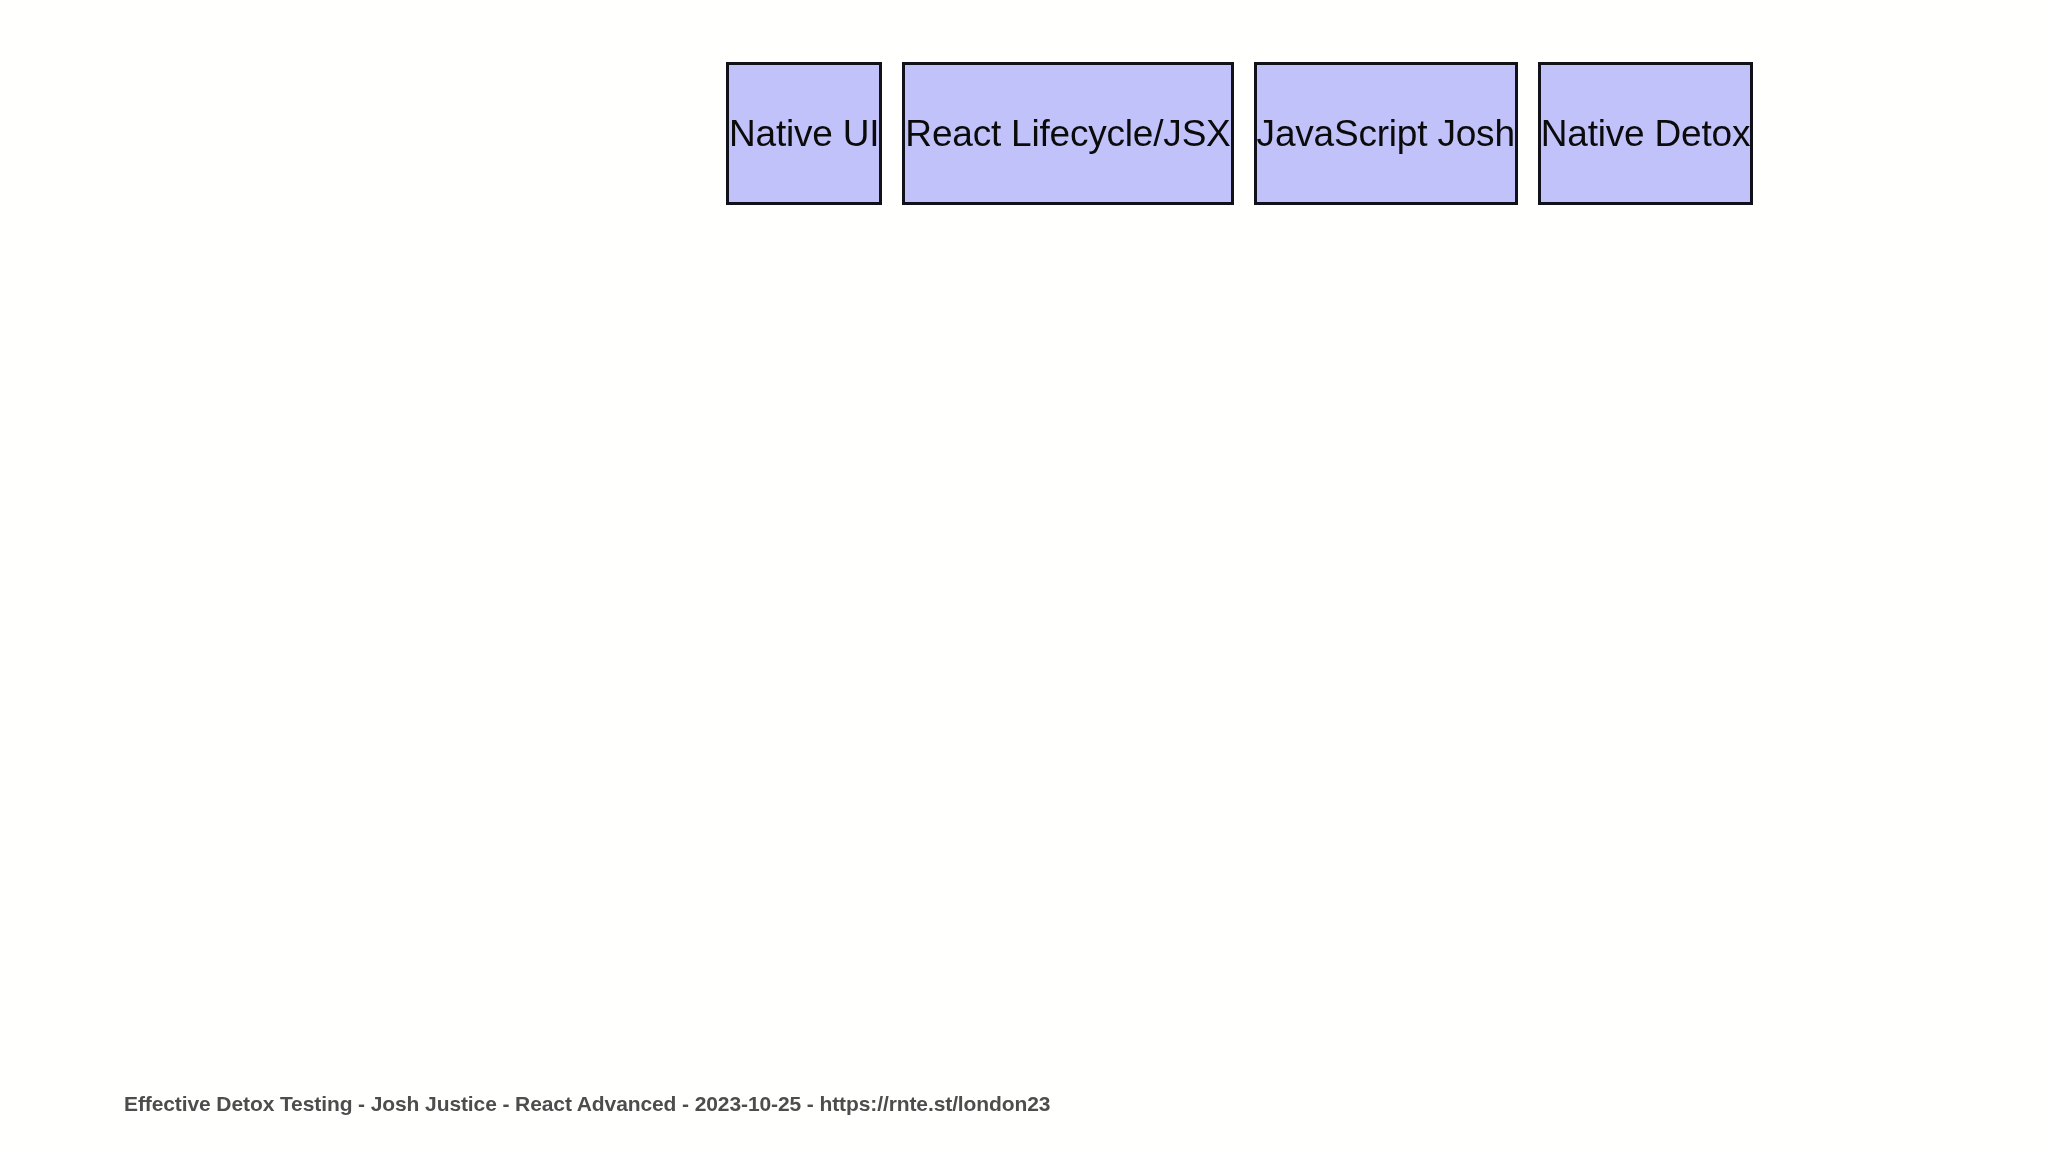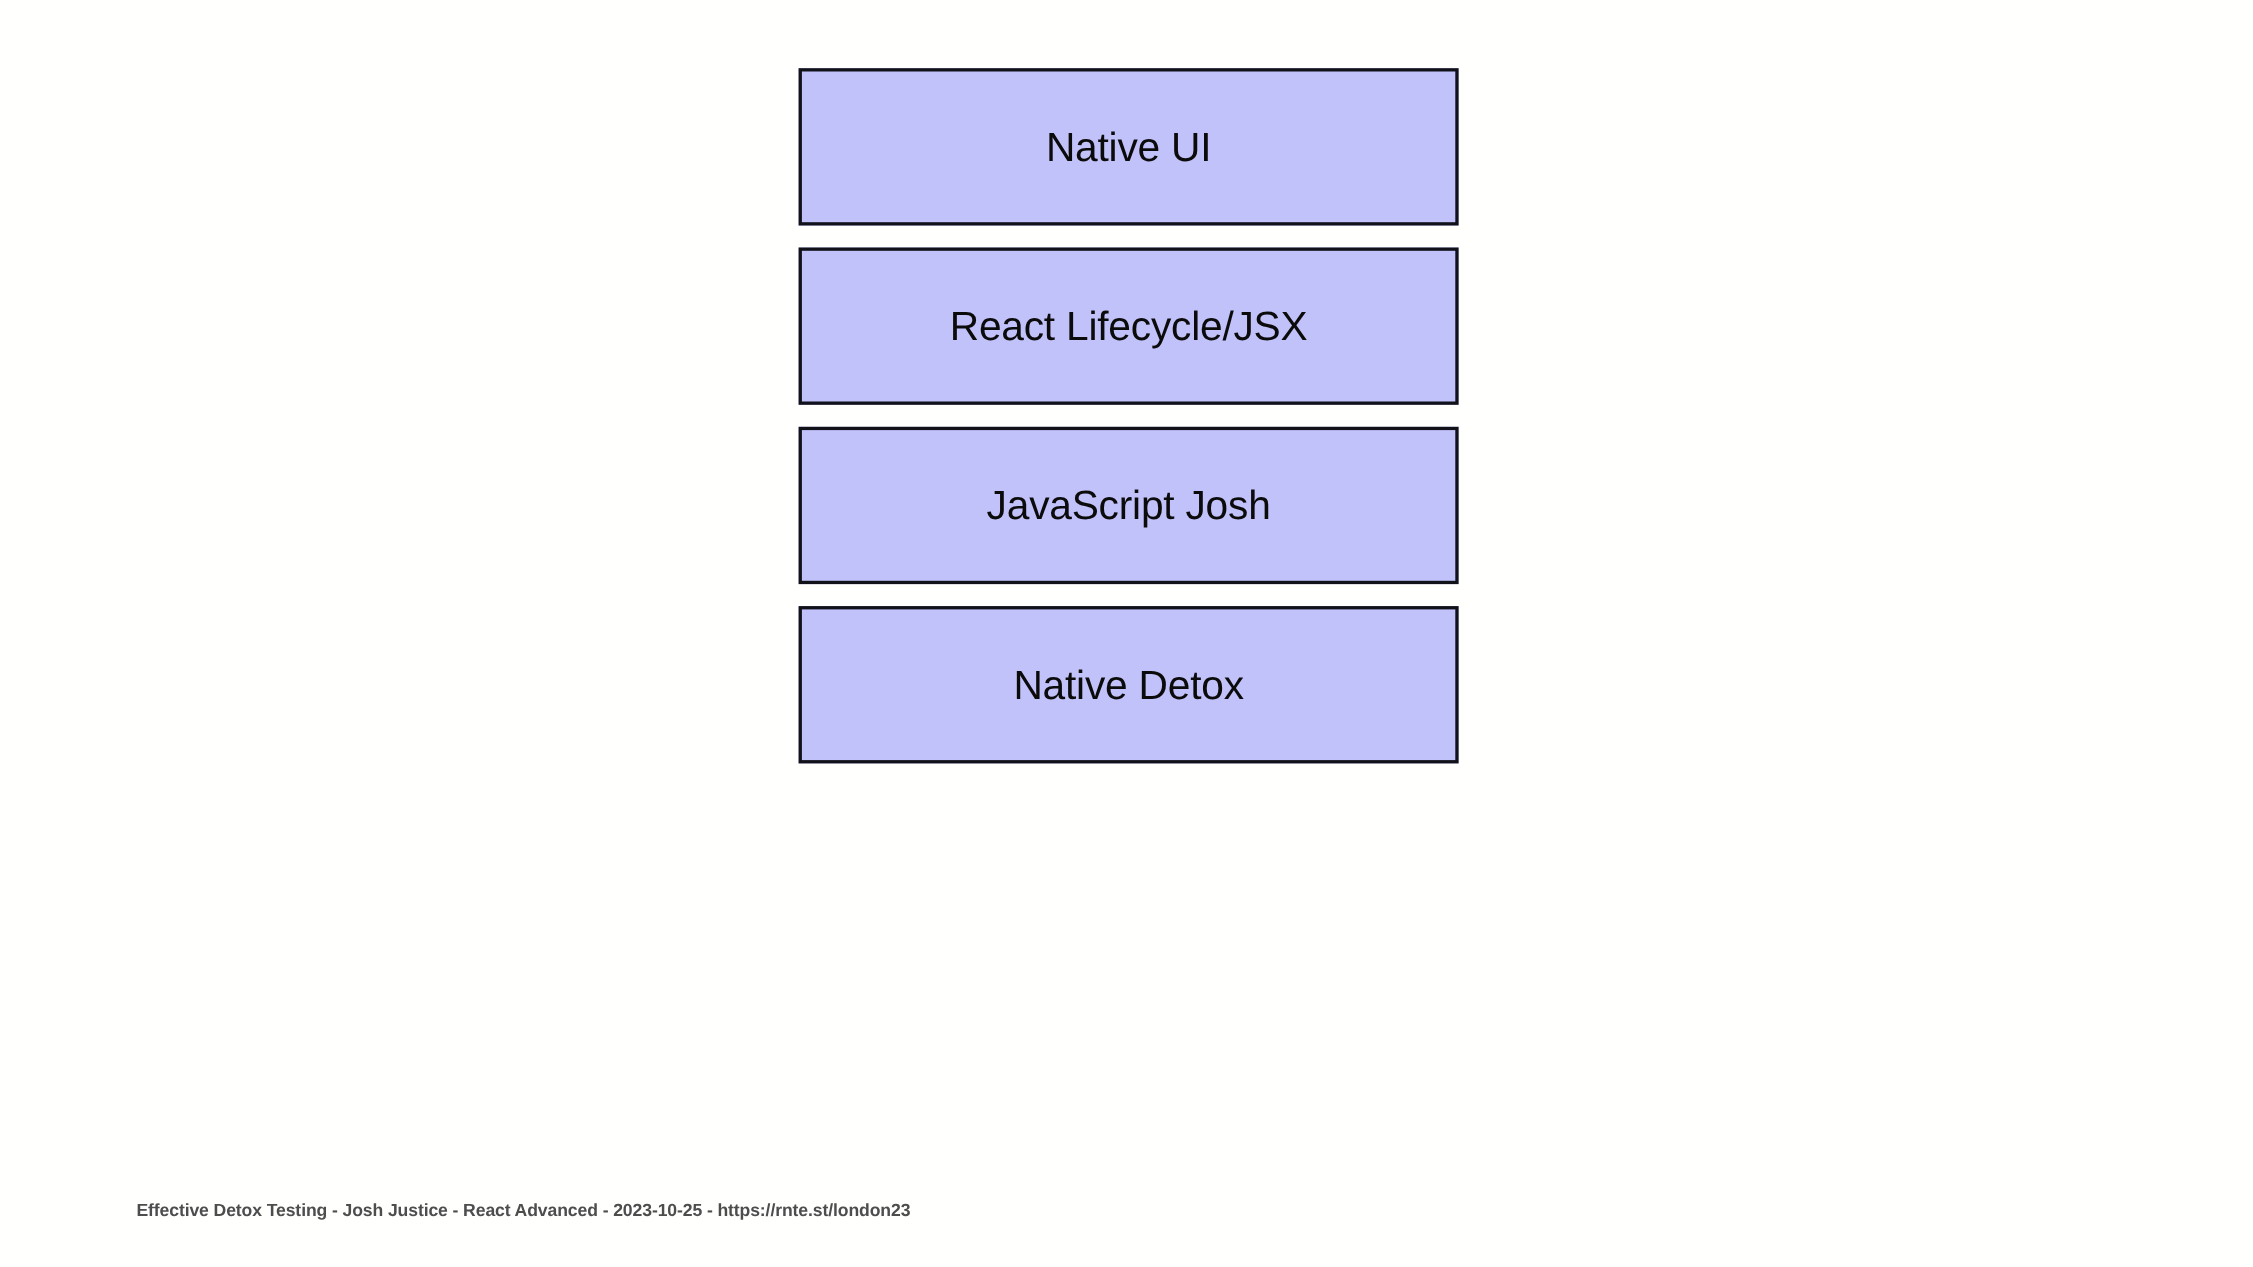--- a/index.html
+++ b/index.html
@@ -25,21 +25,21 @@
     background: #fffffe;
   }
 
   
   #layer-stack {
     position: absolute;
     left: 726px;
     top: 62px;
     width: 600px;
     display: flex;
-    flex-direction: column;
+    flex-direction: row;
     gap: 20px;
   }
 
   .layer-box {
     box-sizing: border-box;
     width: 600px;
     height: 143px;
     background: #c2c2fb;
     border: 3px solid #11111a;
     display: flex;
@@ -62,21 +62,21 @@
   
   #footer {
     position: absolute;
     left: 124px;
     top: 1092px;
     width: 1700px;
   }
 
   #footer-text {
     font-family: "Liberation Sans", sans-serif;
-    font-size: 16px;
+    font-size: 21px;
     font-weight: 700;
     color: #4d4d4d;
     letter-spacing: -0.1px;
     white-space: nowrap;
   }
 </style>
 </head>
 <body>
 
 <div id="slide">

